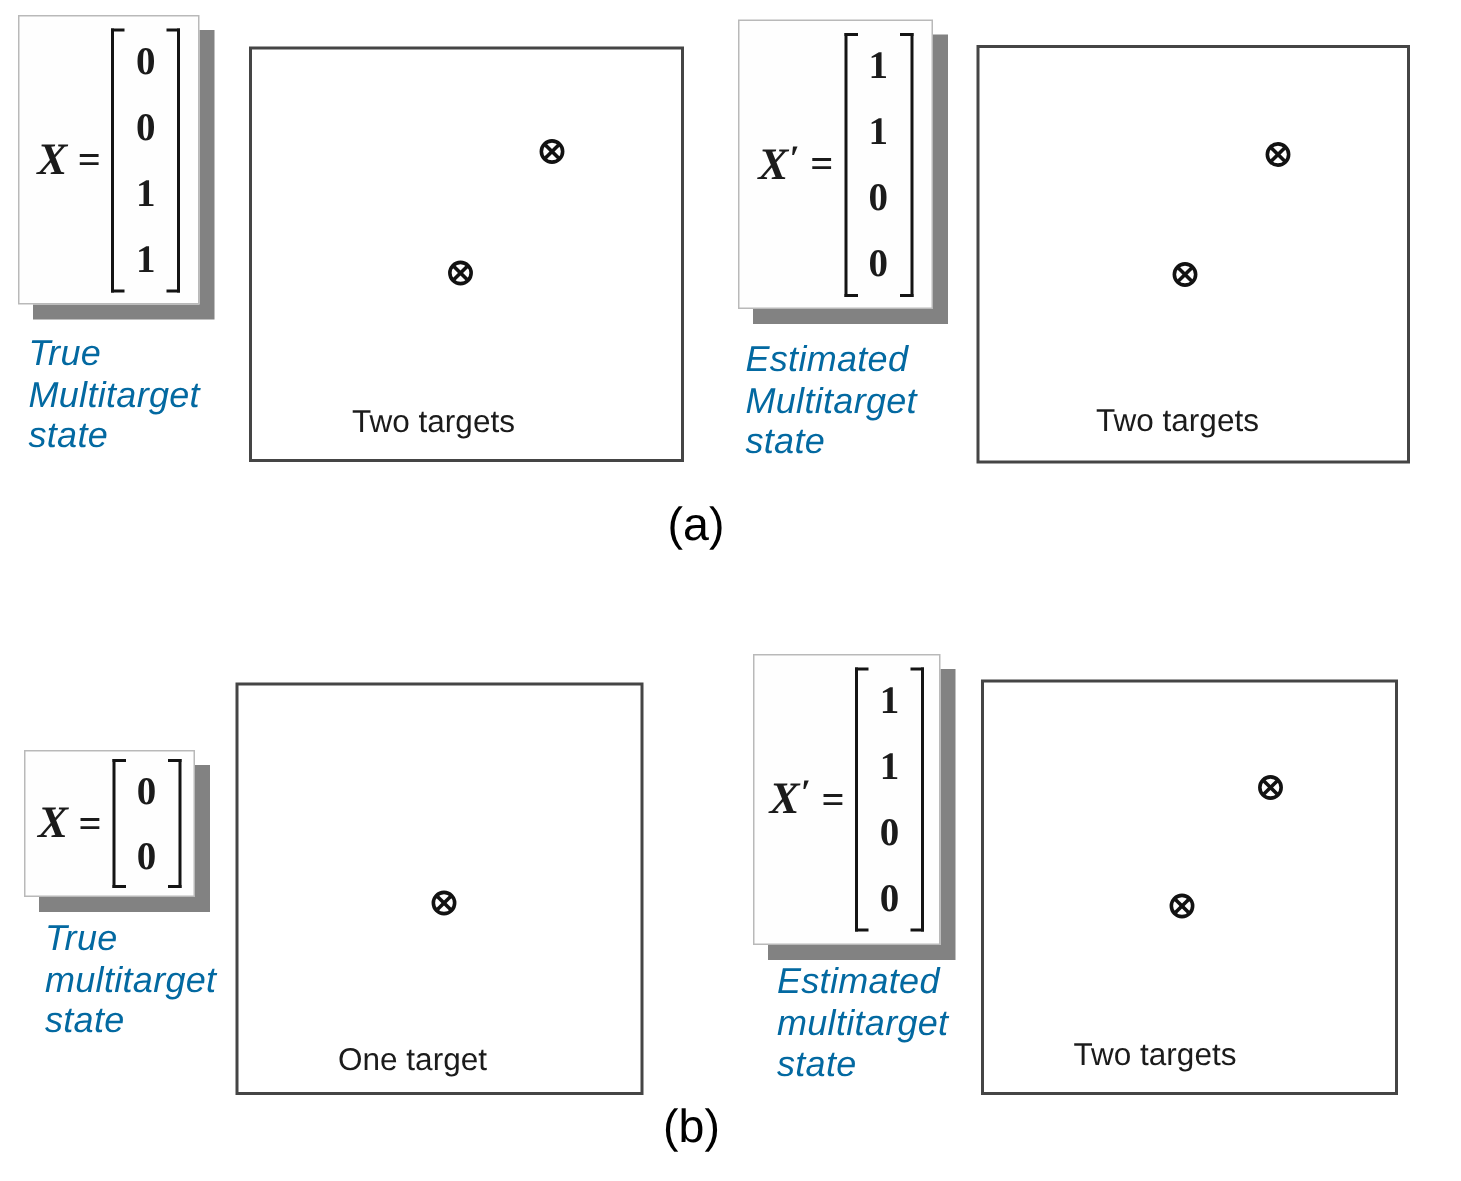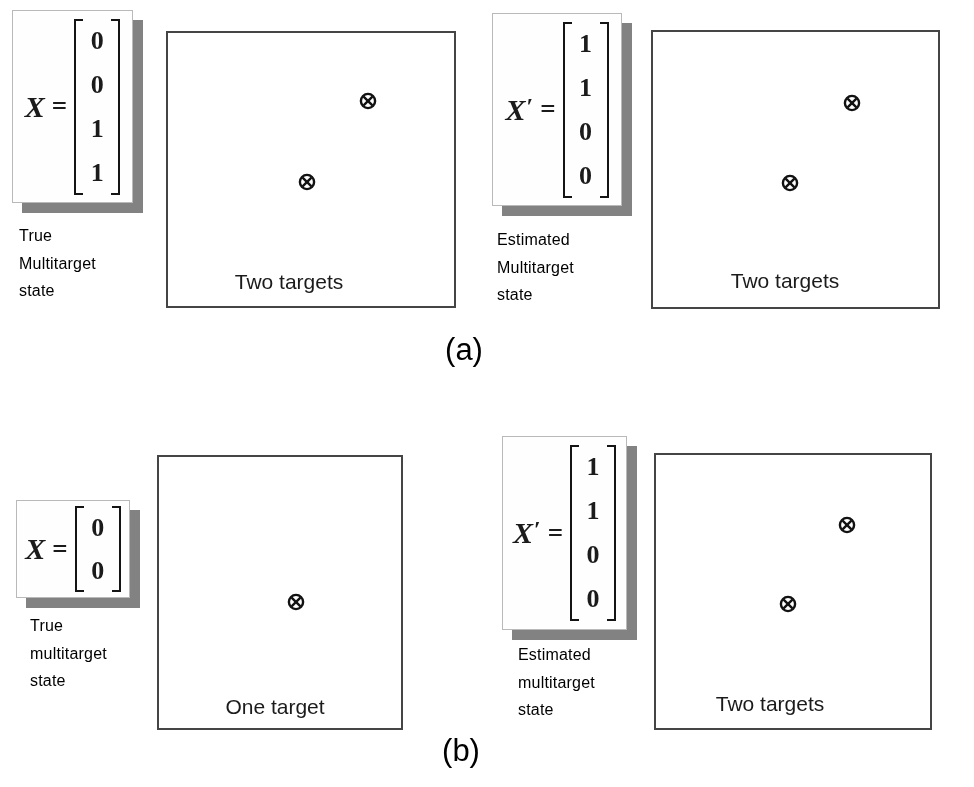--- a/index.html
+++ b/index.html
@@ -87,41 +87,42 @@
   .vec-digit {
     font-family: "Liberation Serif", serif;
     font-weight: bold;
     font-size: 26px;
     line-height: 1;
   }
 
   
   .card-label {
     position: absolute;
-    font-size: 16px;
+    font-size: 24px;
     line-height: 27.5px;
-    color: #000000;
+    color: #0369a1;
     letter-spacing: 0.2px;
+    font-style: italic;
   }
   .label-a1 { left: 19px;  top: 222px; }
   .label-a2 { left: 497px; top: 226px; }
   .label-b1 { left: 30px;  top: 612px; }
   .label-b2 { left: 518px; top: 641px; }
 
   
   .panel {
     position: absolute;
     background: #ffffff;
     border: 2px solid #454545;
     box-sizing: border-box;
     margin-top: 23px;
   }
   .panel-a1 { left: 166px; top: 8px;   width: 290px; height: 277px; }
   .panel-a2 { left: 651px; top: 7px;   width: 289px; height: 279px; }
-  .panel-b1 { left: 157px; top: 432px; width: 246px; height: 275px; }
+  .panel-b1 { left: 157px; top: 432px; width: 272px; height: 275px; }
   .panel-b2 { left: 654px; top: 430px; width: 278px; height: 277px; }
 
   .panel-label {
     position: absolute;
     transform: translateX(-50%);
     white-space: nowrap;
     font-size: 21px;
     color: #1b1b1b;
   }
   .plabel-a1 { left: 121px; top: 237px; }

